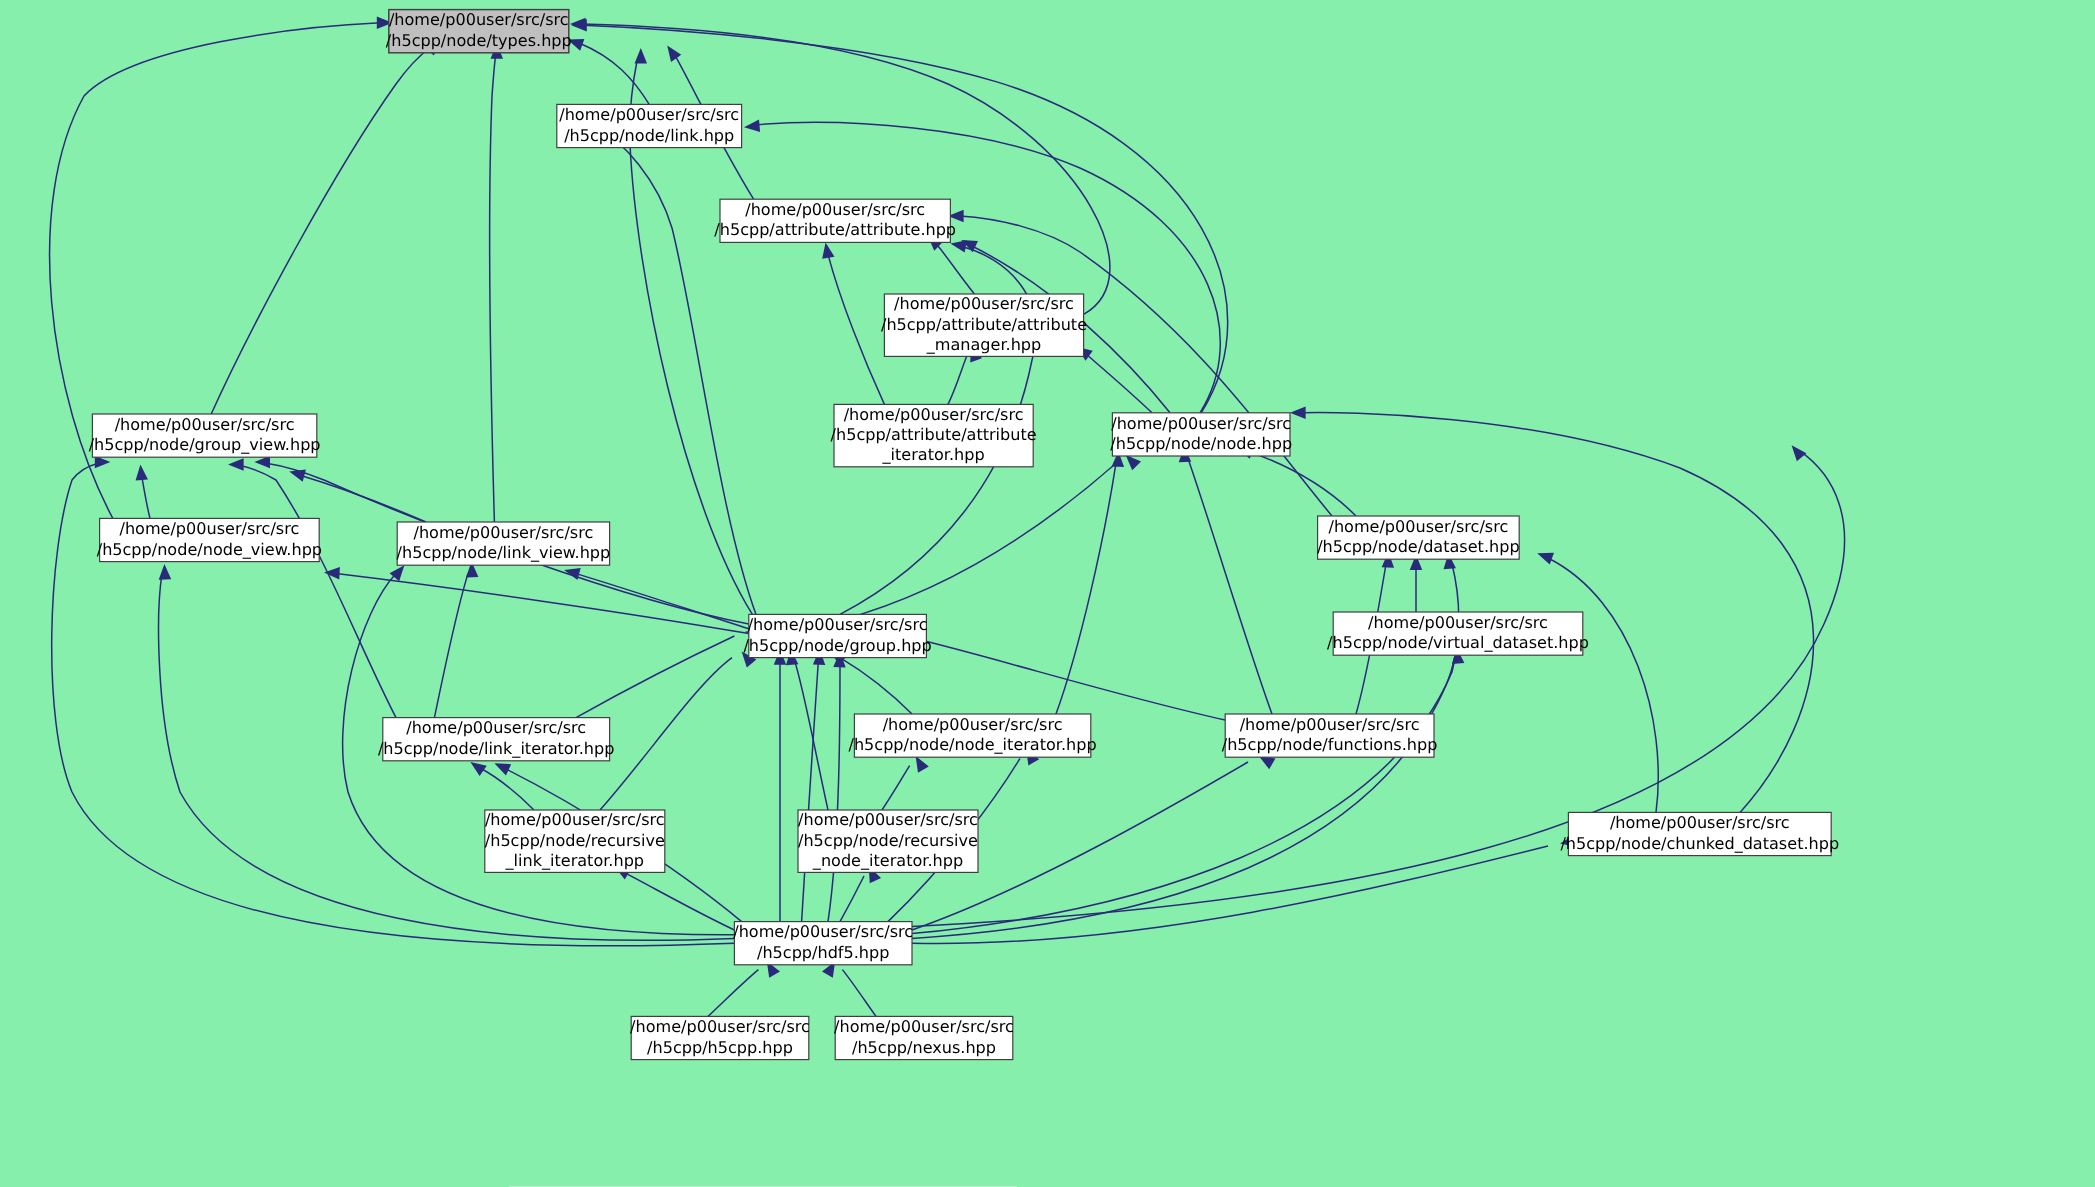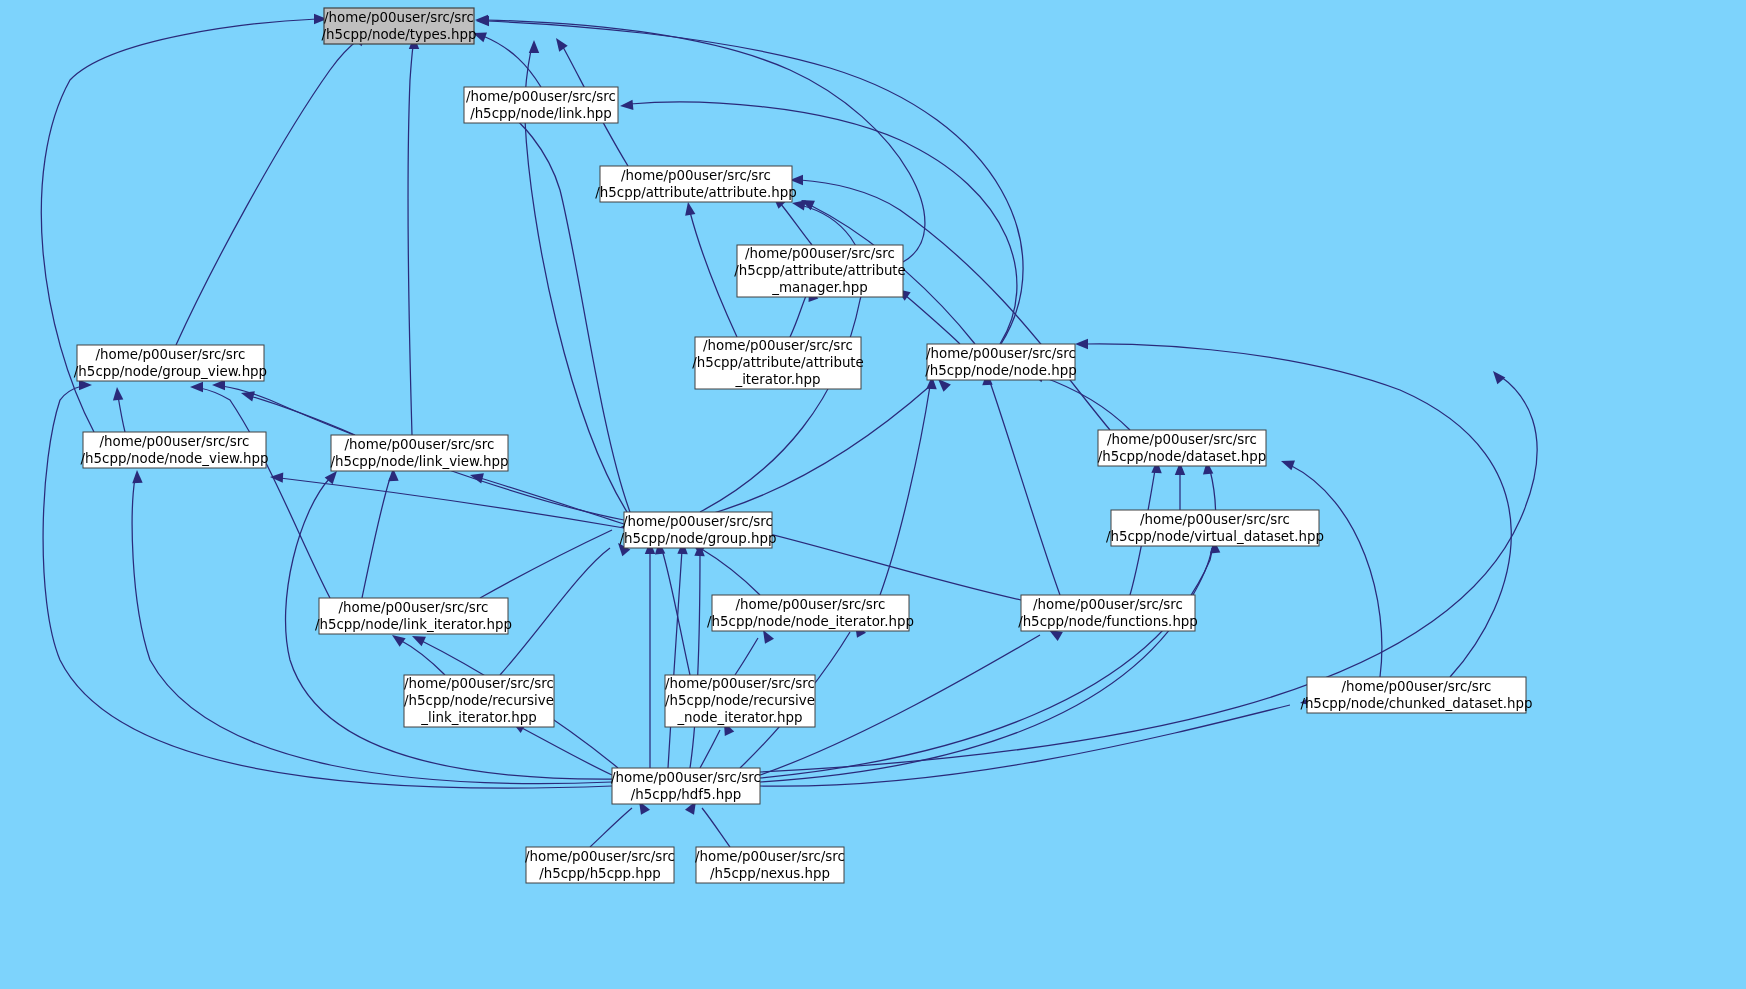--- a/index.html
+++ b/index.html
@@ -1,17 +1,17 @@
 <!DOCTYPE html>
 <html><head>
 <meta charset="utf-8">
 <style>
   html,body{margin:0;padding:0;background:#ffffff;}
   body{font-family:"DejaVu Sans","Liberation Sans",sans-serif;}
-  #graph-wrap{position:relative;width:1746px;height:989px;overflow:hidden;background:#7dd3fc;}
+  #graph-wrap{position:relative;width:1746px;height:989px;overflow:hidden;background:#86efac;}
   svg.graph{position:absolute;left:0;top:0;width:1746px;height:989px;display:block;}
   .node-box{fill:#ffffff;stroke:#404040;stroke-width:1px;}
   .node-box.root{fill:#bfbfbf;stroke:#404040;stroke-width:1.2px;}
   .node-label{font-family:"DejaVu Sans","Liberation Sans",sans-serif;font-size:13.4px;fill:#000000;text-anchor:middle;dominant-baseline:middle;}
   .edge{fill:none;stroke:#2a2a7a;stroke-width:1.25px;}
   .arrow{fill:#2a2a7a;stroke:none;}
 </style>
 </head>
 <body>
 

